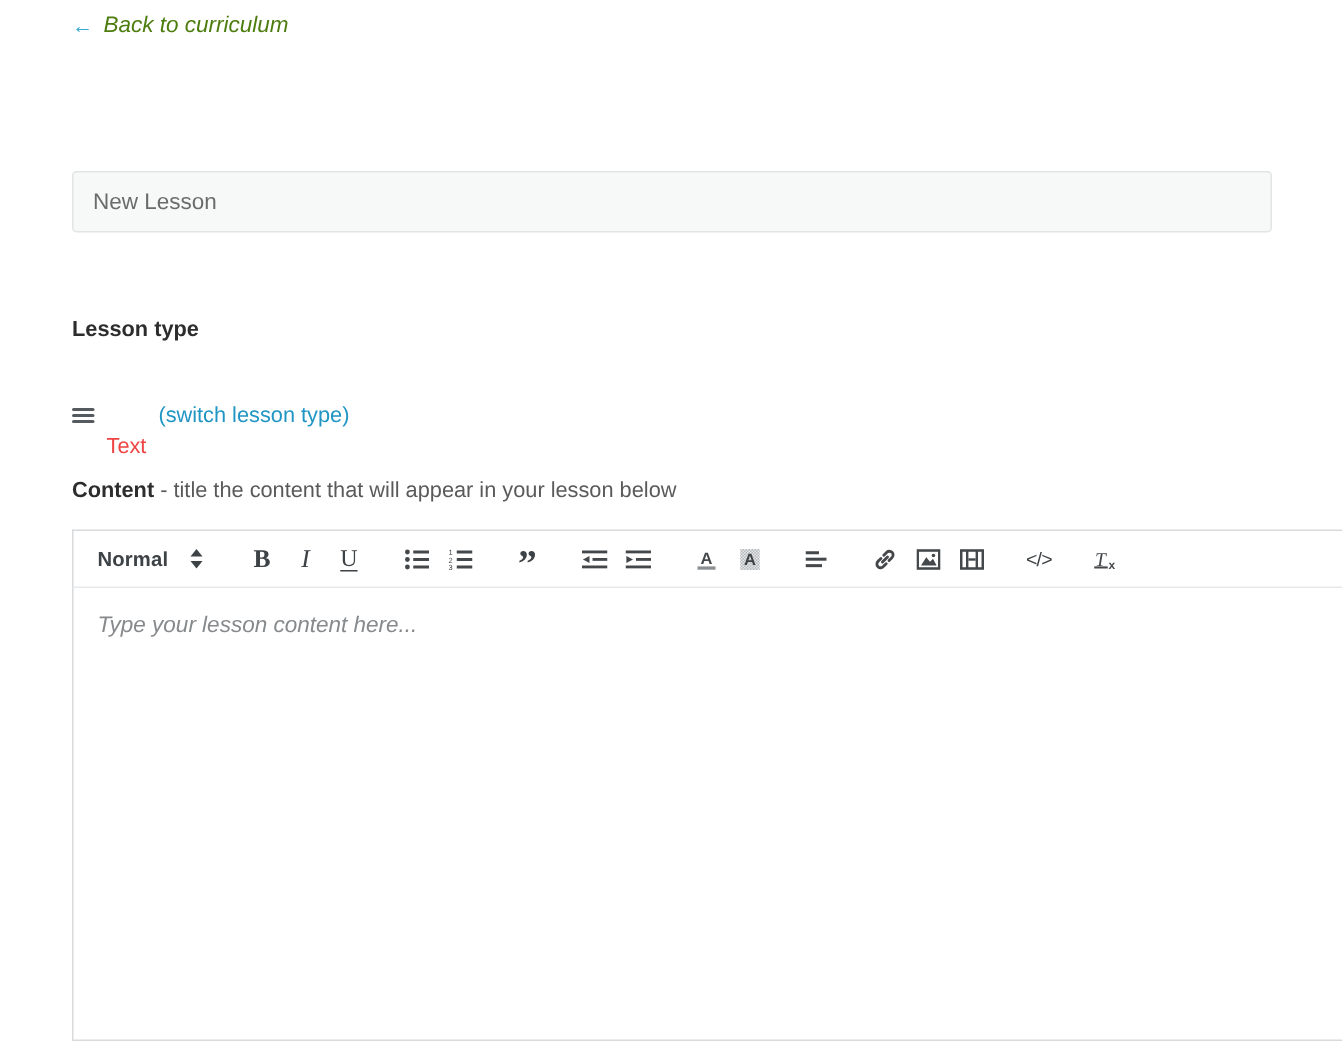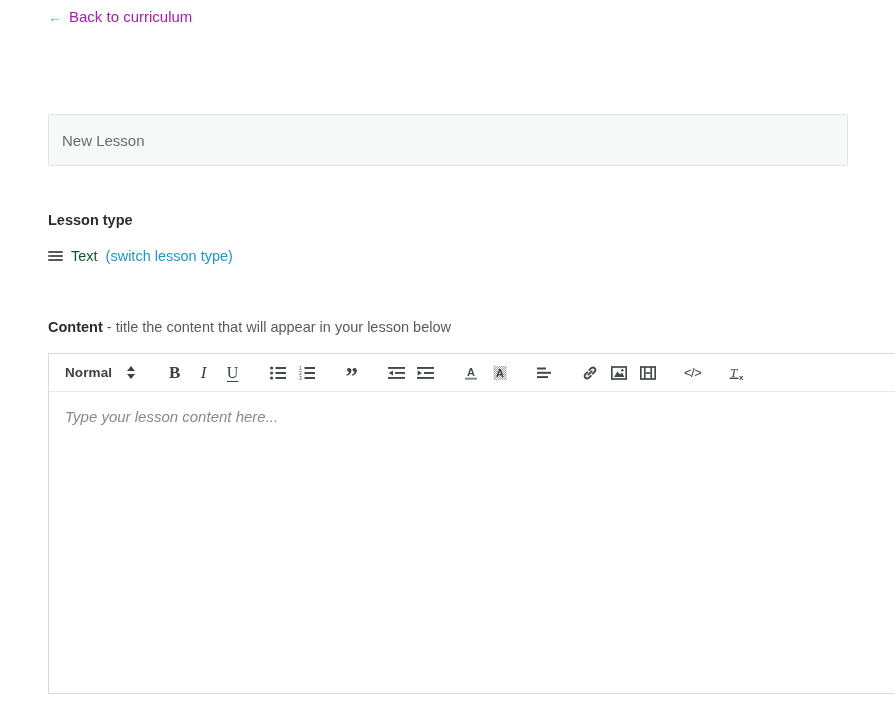--- a/index.html
+++ b/index.html
@@ -36,21 +36,21 @@
     line-height: 20px;
   }
   .back-arrow {
     display: inline-block;
     font-size: 14px;
     line-height: 1;
     color: #3ba9d6;
     position: relative;
     top: 0px;
   }
-  .back-label { color: #a21caf; }
+  .back-label { color: #4d7c0f; font-style: italic; }
 
   
   .field-label {
     position: absolute;
     left: 48px;
     font-size: 14.5px;
     color: #4a4a4a;
     line-height: 20px;
   }
   .field-label b {
@@ -62,21 +62,21 @@
   #title-label { top: 78px; }
   #lessontype-label { top: 210px; }
   #content-label { top: 317px; }
 
   
   .title-input {
     position: absolute;
     left: 48px;
     top: 114px;
     width: 800px;
-    height: 52px;
+    height: 41px;
     background: #f7f8f8;
     border: 1px solid #e2e4e6;
     border-radius: 3px;
     padding: 0 13px;
     font-family: "Liberation Sans", sans-serif;
     font-size: 15px;
     color: #4a4a4a;
     outline: none;
   }
   .title-input::placeholder { color: #6b6b6b; opacity: 1; }
@@ -101,21 +101,21 @@
   }
   .text-type-icon i {
     display: block;
     height: 1.6px;
     background: #555a5e;
     border-radius: 1px;
   }
   .text-type-icon i:nth-child(1) { width: 15px; }
   .text-type-icon i:nth-child(2) { width: 15px; }
   .text-type-icon i:nth-child(3) { width: 15px; }
-  .lesson-type-name { color: #14532d; }
+  .lesson-type-name { color: #ef4444; margin-top: 42px; }
   .switch-link {
     color: #2196c4;
     text-decoration: none;
     cursor: pointer;
   }
 
   
   .editor {
     position: absolute;
     left: 48px;

